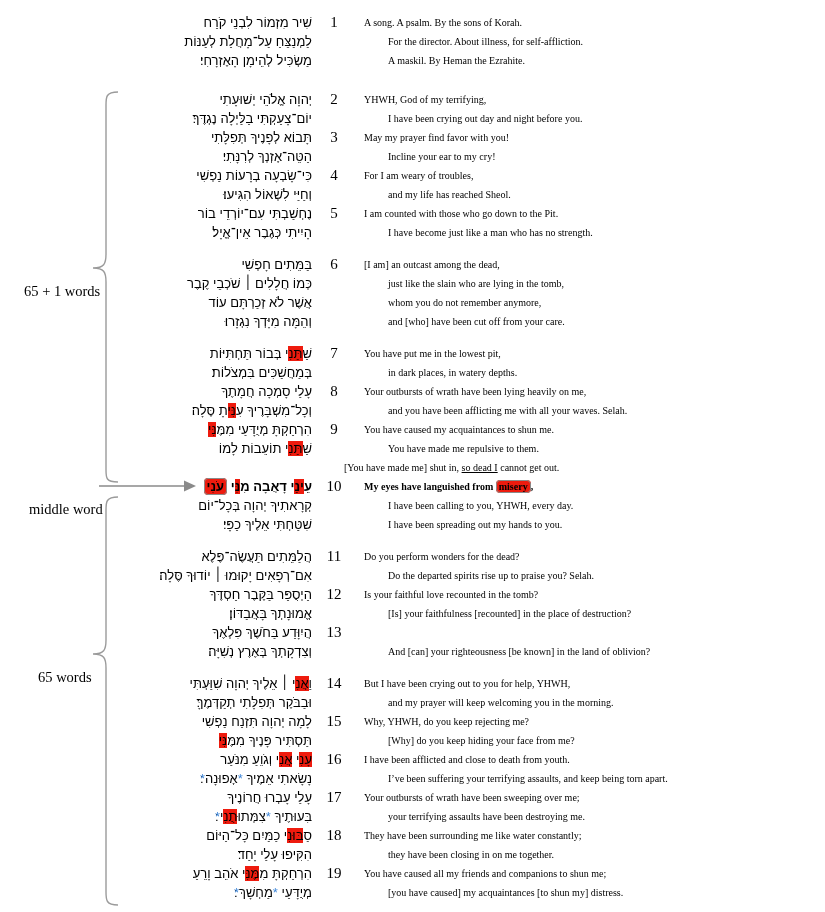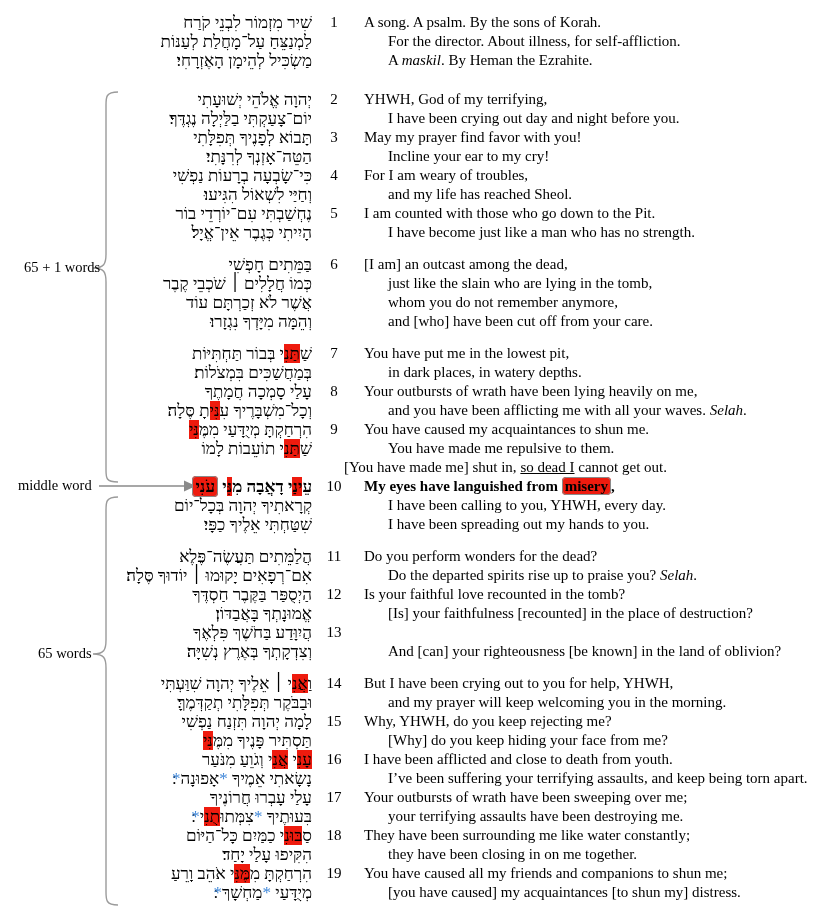--- a/index.html
+++ b/index.html
@@ -1,34 +1,34 @@
 <!DOCTYPE html>
 <html style="--highlight: #ee1b0e; --boxBorder: #8b8b8b; --asterisk: #3f87d9; --brace: #9b9b9b; --arrow: #8a8a8a;"><head>
 <meta charset="utf-8">
 <style>
   html,body{margin:0;padding:0;background:#fff;}
   .page{position:relative;width:825px;height:912px;background:#fff;overflow:hidden;
         font-family:"Liberation Serif","DejaVu Serif","DejaVu Sans",serif;color:#000;}
   .content{position:absolute;left:0;top:13px;width:825px;}
   .line{display:grid;grid-template-columns:312px 44px 1fr;height:19px;line-height:19px;}
-  .heb{direction:rtl;font-size:17px;white-space:nowrap;font-family:Liberation Serif, serif;}
+  .heb{direction:rtl;font-size:13px;white-space:nowrap;font-family:Liberation Sans, sans-serif;}
   .num{text-align:center;font-size:15px;}
-  .eng{padding-left:8px;font-size:15px;white-space:nowrap;}
+  .eng{padding-left:8px;font-size:10px;white-space:nowrap;}
   .eng.ind{padding-left:32px;}
   .bold{font-weight:bold;}
   .stanza-gap{width:100%;}
   .hl{background:var(--highlight,#ee1b0e);}
   .box{background:var(--highlight,#ee1b0e);border:1.5px solid var(--boxBorder,#8b8b8b);
        border-radius:4px;padding:0 2px;}
   .blue{color:var(--asterisk,#3f87d9);}
-  .i{font-style:italic;}
+  .i{}
   .u{text-decoration:underline;}
-  .anno-label{position:absolute;font-size:14.5px;color:#000;white-space:nowrap;}
+  .anno-label{position:absolute;font-size:14.5px;color:#000;white-space:nowrap;margin-top:24px;}
   #lbl-group1{left:24px;top:259px;}
-  #lbl-middle{left:18px;top:477px;}
+  #lbl-middle{left:29px;top:477px;}
   #lbl-group2{left:38px;top:645px;}
   .overlay{position:absolute;left:0;top:0;pointer-events:none;}
 </style>
 </head>
 <body>
 
 <div class="page">
 
   <svg class="overlay" width="825" height="912" viewBox="0 0 825 912">
     <path class="brace" d="M118 92 C106 92 106 97 106 105 L106 254 C106 264 104 268 93 268 C104 268 106 272 106 282 L106 470 C106 478 106 482 118 482" fill="none" stroke="#9b9b9b" stroke-width="1.4"></path>

